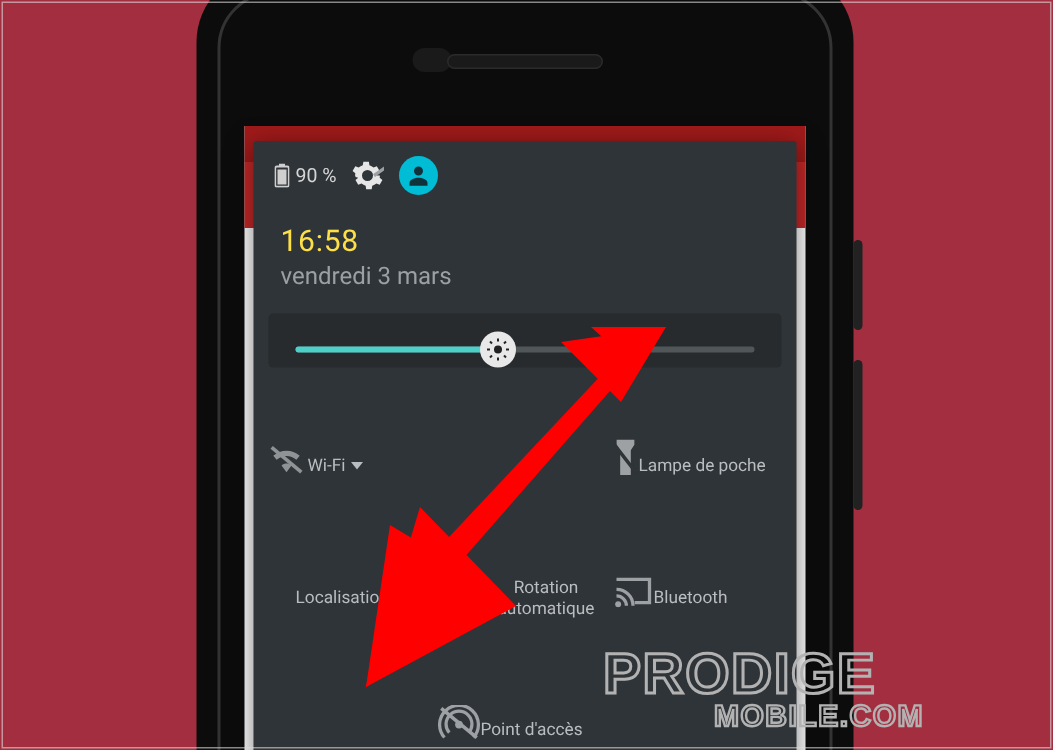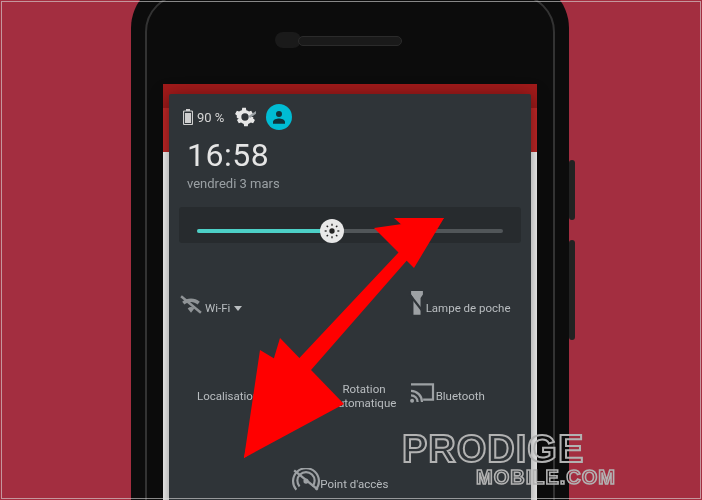--- a/index.html
+++ b/index.html
@@ -95,22 +95,22 @@
   .battery { display: inline-flex; align-items: center; gap: 4px; }
   .avatar {
     width: 26px; height: 26px;
     border-radius: 50%;
     background: #00bcd4;
     display: flex; align-items: center; justify-content: center;
   }
   .clock-row {
     padding: 6px 18px 10px 18px;
   }
-  .time { font-size: 32px; font-weight: 400; color: #e5e5e5; letter-spacing: .5px; }
-  .date { font-size: 13px; color: #9aa0a4; margin-top: 2px; }
+  .time { font-size: 20px; font-weight: 400; color: #fde047; letter-spacing: .5px; margin-top: 12px; }
+  .date { font-size: 16px; color: #9aa0a4; margin-top: 2px; }
 
   .brightness-card {
     margin: 6px 10px 12px 10px;
     background: #272b2e;
     border-radius: 3px;
     padding: 22px 18px 10px 18px;
   }
   .slider {
     position: relative;
     height: 4px;

